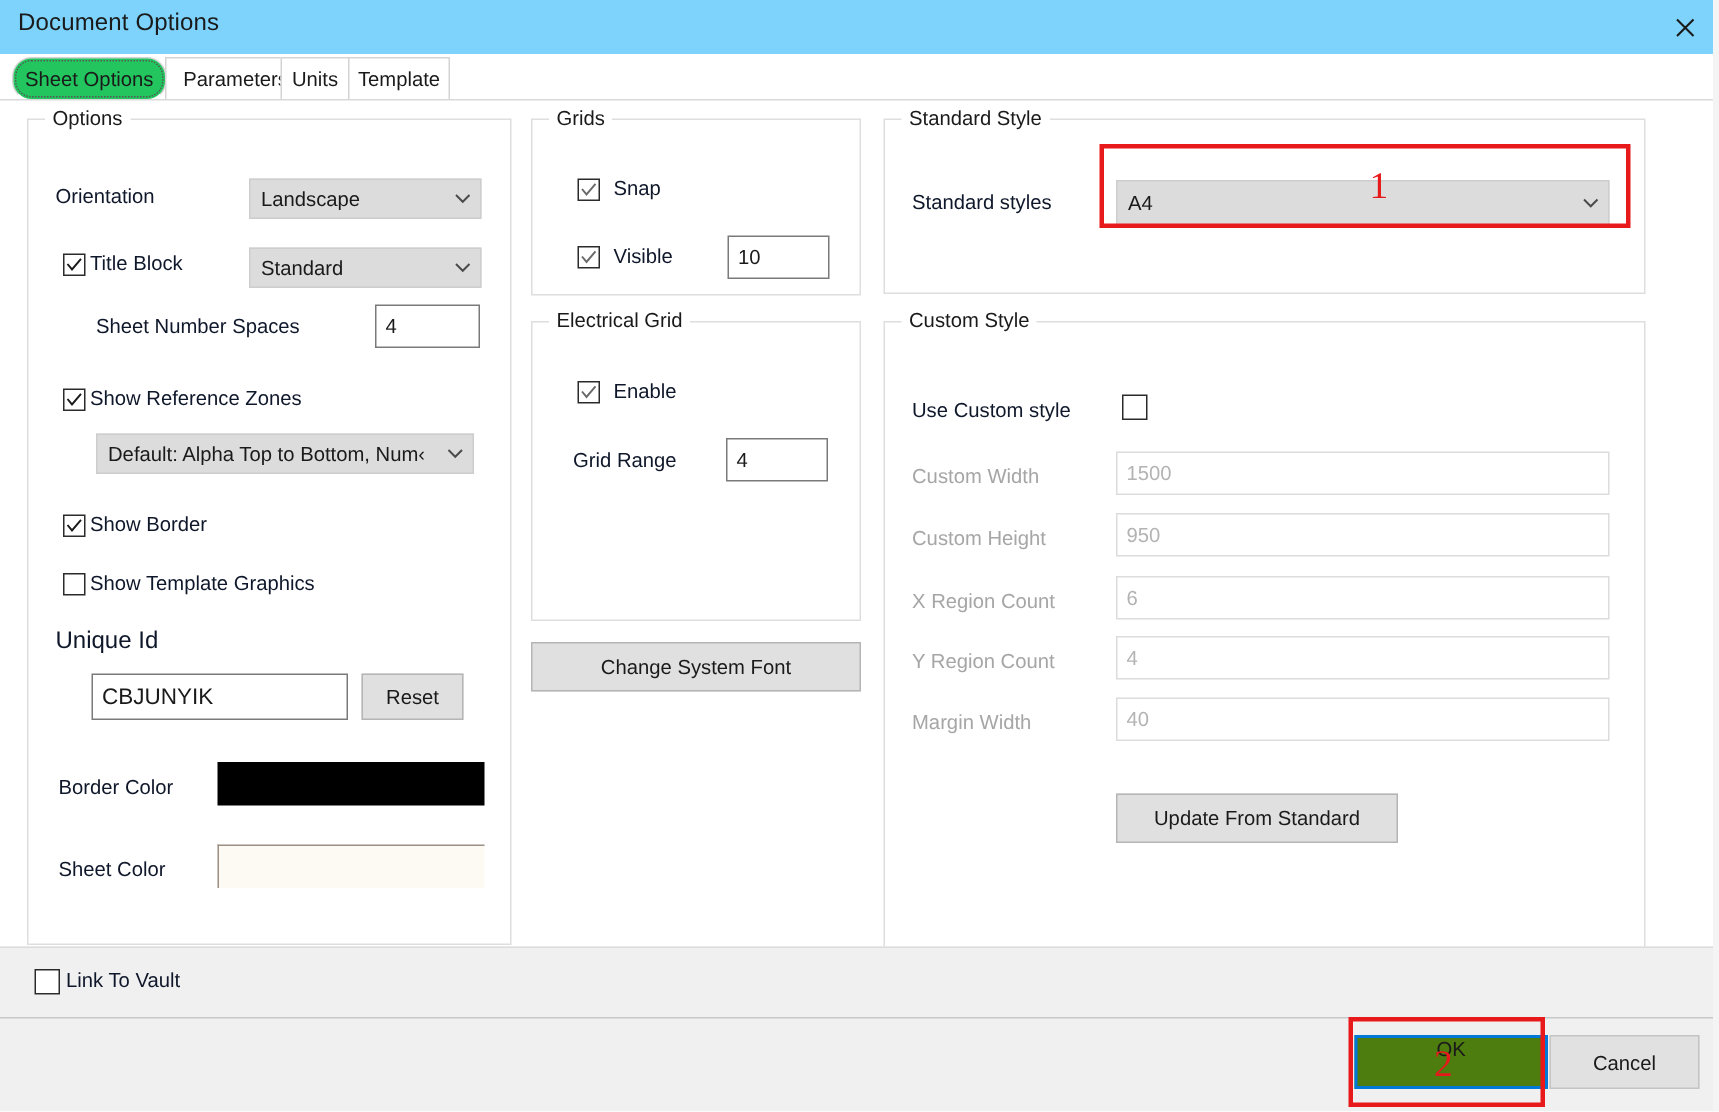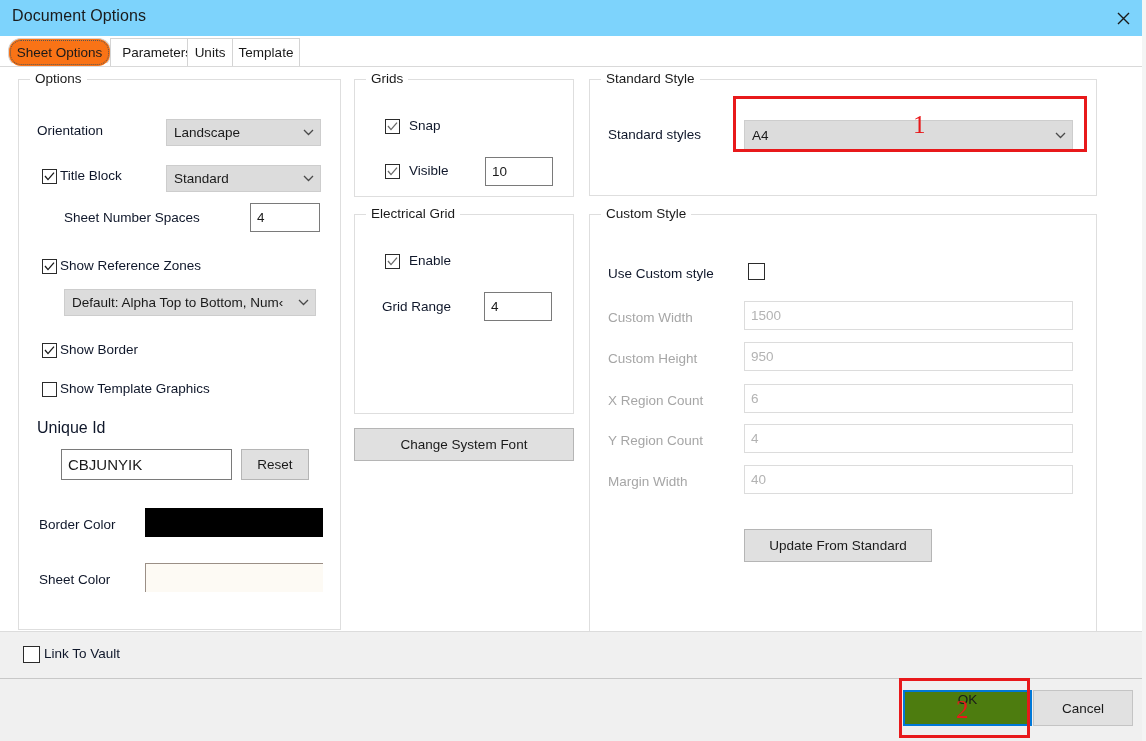--- a/index.html
+++ b/index.html
@@ -41,21 +41,21 @@
     position: absolute; top: 0; height: 29px;
     display: flex; align-items: center; justify-content: center;
     font-size: 13.5px; color: #1a1a1a;
     background: #ffffff;
     border: 1px solid #d4d4d4;
     cursor: pointer;
     padding: 0 9px;
     white-space: nowrap;
   }
   .tab.active {
-    background: #f97316;
+    background: #22c55e;
     border-bottom: 1px solid #ffffff;
     outline: 1px dotted #555;
     outline-offset: -3px;
     border-radius: 13px;
   }
 
   
   #body-panel {
     position: absolute; left: 0; top: 66px; width: 1146px; height: 565px;
     background: #ffffff;

